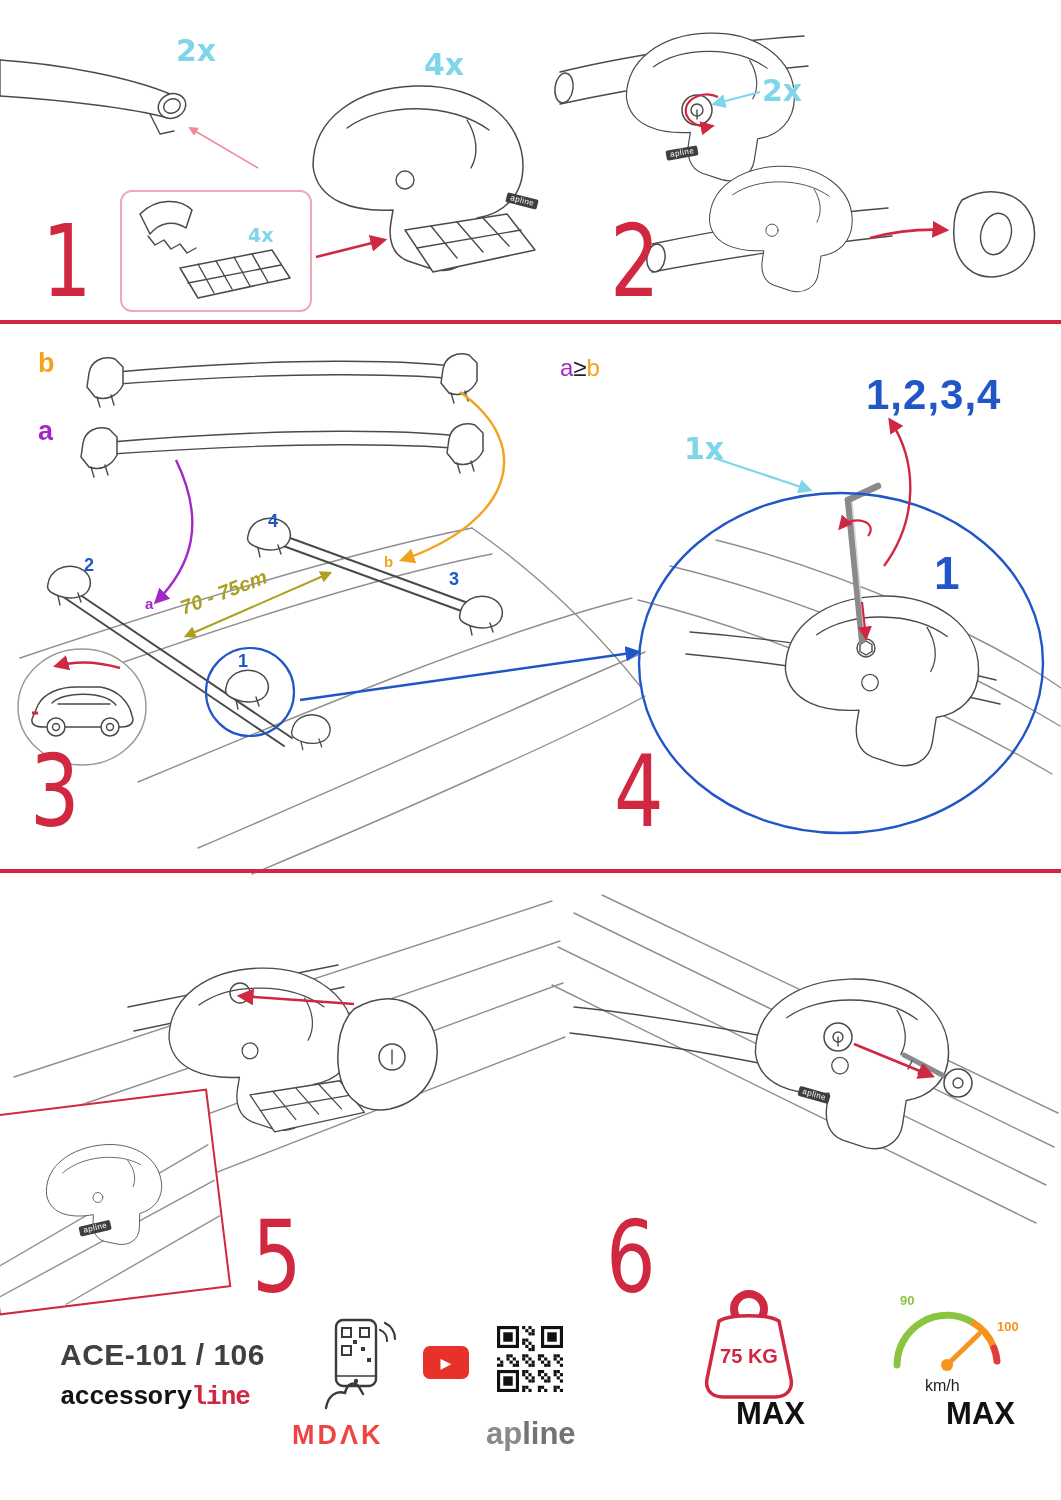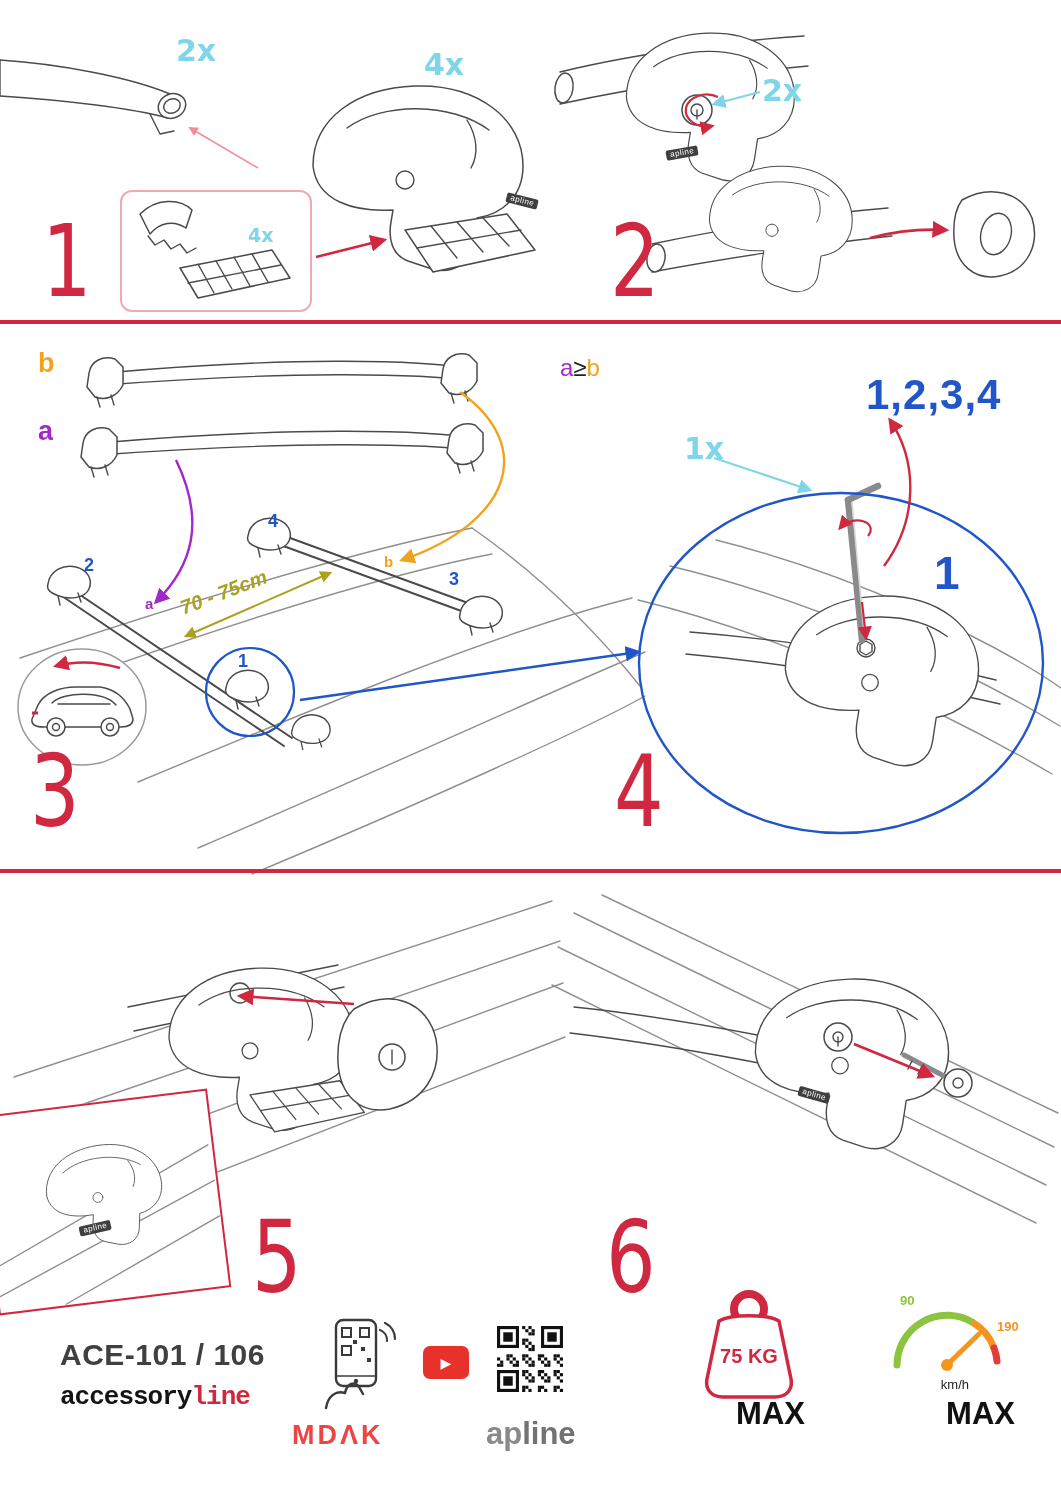--- a/index.html
+++ b/index.html
@@ -360,22 +360,22 @@
   <div class="t maxtxt" style="left:693px;top:1398px;width:112px">MAX</div>
 
   <svg class="abs" style="left:880px;top:1283px" width="135" height="112">
     <path d="M17,82 A50,50 0 0 1 92,39" stroke="#8bc53f" stroke-width="7" fill="none" stroke-linecap="round"></path>
     <path d="M92,39 A50,50 0 0 1 114,65" stroke="#f7941e" stroke-width="7" fill="none"></path>
     <path d="M114,65 A50,50 0 0 1 117,78" stroke="#e23b3b" stroke-width="7" fill="none" stroke-linecap="round"></path>
     <path d="M67,82 L99,51" stroke="#f7941e" stroke-width="5" stroke-linecap="round"></path>
     <circle cx="67" cy="82" r="6" fill="#f7941e"></circle>
   </svg>
   <div class="t" style="left:900px;top:1294px;color:#8bc53f;font-size:13px;font-weight:700">90</div>
-  <div class="t" style="left:997px;top:1320px;color:#f7941e;font-size:13px;font-weight:700">190</div>
-  <div class="t" style="left:925px;top:1378px;width:44px;text-align:right;color:#222;font-size:13px">km/h</div>
+  <div class="t" style="left:997px;top:1320px;color:#f7941e;font-size:13px;font-weight:700">100</div>
+  <div class="t" style="left:925px;top:1378px;width:44px;text-align:left;color:#222;font-size:16px">km/h</div>
   <div class="t maxtxt" style="left:880px;top:1398px;width:135px">MAX</div>
 
   <svg class="abs" style="left:0;top:0;pointer-events:none;z-index:30" width="1061" height="1500">
     <defs>
       <marker id="mr" viewBox="0 0 10 10" refX="8" refY="5" markerWidth="6.5" markerHeight="6.5" orient="auto-start-reverse">
           <path d="M0,0 L10,5 L0,10 Z" fill="#cf2840"></path>
         </marker>
       <marker id="mc" viewBox="0 0 10 10" refX="8" refY="5" markerWidth="6.5" markerHeight="6.5" orient="auto-start-reverse">
           <path d="M0,0 L10,5 L0,10 Z" fill="#7ed6e8"></path>
         </marker>

